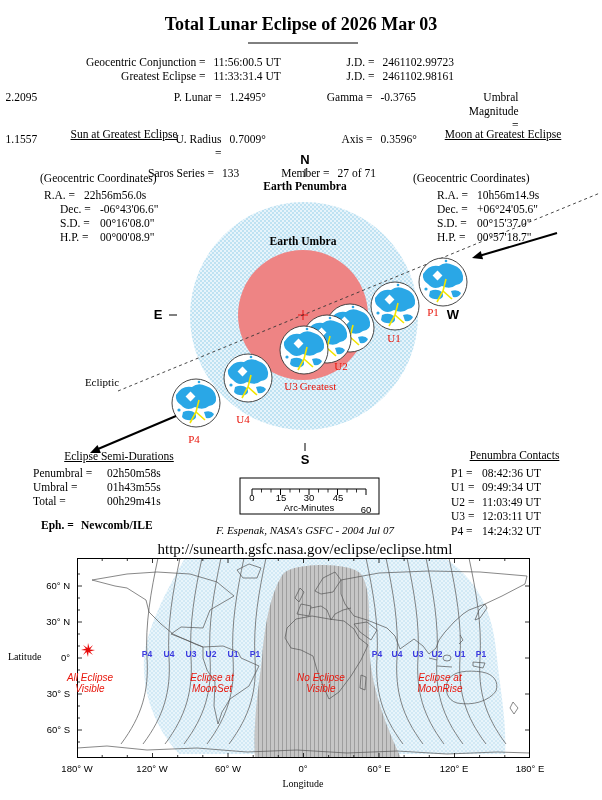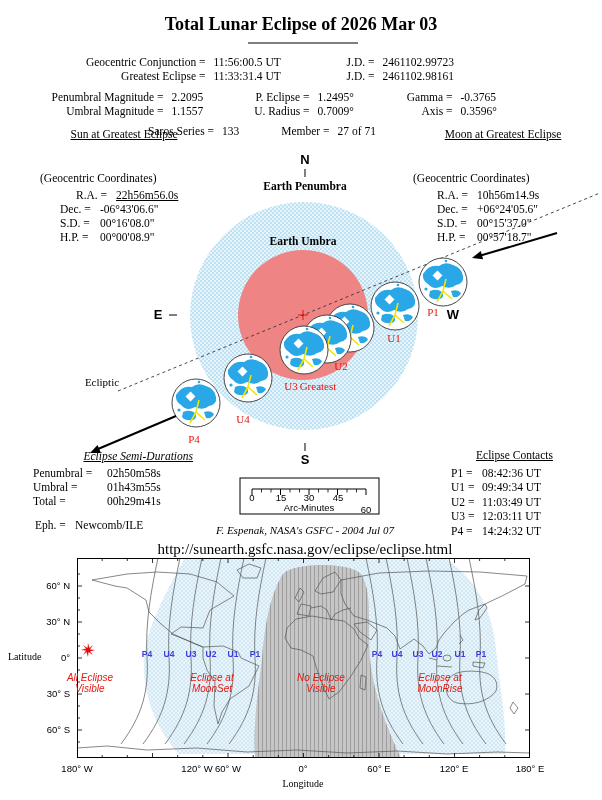--- a/index.html
+++ b/index.html
@@ -102,23 +102,22 @@
     <span>11:56:00.5 UT</span>
     <span class="r">J.D. =</span>
     <span>2461102.99723</span>
     <span class="r">Greatest Eclipse =</span>
     <span>11:33:31.4 UT</span>
     <span class="r">J.D. =</span>
     <span>2461102.98161</span>
   </div>
   <div style="height:7px;"></div>
   <div class="hgrid g2">
-    <span class="r">Penumbral Magnitude =</span>
     <span>2.2095</span>
-    <span class="r">P. Eclipse =</span>
+    <span class="r">P. Lunar =</span>
     <span>1.2495°</span>
     <span class="r">Gamma =</span>
     <span>-0.3765</span>
     <span class="r">Umbral Magnitude =</span>
     <span>1.1557</span>
     <span class="r">U. Radius =</span>
     <span>0.7009°</span>
     <span class="r">Axis =</span>
     <span>0.3596°</span>
   </div>
@@ -128,21 +127,21 @@
     <span class="sp"></span>
     <span>Member =</span>
     <span>27 of 71</span>
   </div>
 </div>
 
 <div class="abs blk" style="left:40px;top:127px;width:168px;">
   <div class="bt">Sun at Greatest Eclipse</div>
   <div class="bs">(Geocentric Coordinates)</div>
   <div style="height:3px;"></div>
-  <div class="crow" style="margin-left:36px;text-decoration:underline;"><span class="ck">R.A. =</span><span>22h56m56.0s</span></div>
+  <div class="crow" style="margin-left:4px;"><span class="ck">R.A. =</span><span>22h56m56.0s</span></div>
   <div class="crow" style="margin-left:20px;"><span class="ck">Dec. =</span><span>-06°43'06.6"</span></div>
   <div class="crow" style="margin-left:20px;"><span class="ck">S.D. =</span><span>00°16'08.0"</span></div>
   <div class="crow" style="margin-left:20px;"><span class="ck">H.P. =</span><span>00°00'08.9"</span></div>
 </div>
 
 <div class="abs blk" style="left:413px;top:127px;width:180px;">
   <div class="bt">Moon at Greatest Eclipse</div>
   <div class="bs">(Geocentric Coordinates)</div>
   <div style="height:3px;"></div>
   <div class="crow" style="margin-left:24px;"><span class="ck">R.A. =</span><span>10h56m14.9s</span></div>
@@ -161,31 +160,31 @@
 
 <div class="abs ctr redlab" style="left:433px;top:306px;">P1</div>
 <div class="abs ctr redlab" style="left:394px;top:332px;">U1</div>
 <div class="abs ctr redlab" style="left:341px;top:360px;">U2</div>
 <div class="abs ctr redlab" style="left:318px;top:380px;">Greatest</div>
 <div class="abs ctr redlab" style="left:291px;top:380px;background:#fff0;">U3</div>
 <div class="abs ctr redlab" style="left:243px;top:413px;">U4</div>
 <div class="abs ctr redlab" style="left:194px;top:433px;">P4</div>
 
 <div class="abs blk" style="left:33px;top:449px;width:160px;">
-  <div class="bt" style="text-align:right;margin-left:12px;font-style:italic;">Eclipse Semi-Durations</div>
+  <div class="bt" style="text-align:center;margin-left:12px;">Eclipse Semi-Durations</div>
   <div style="height:3px;"></div>
   <div class="crow"><span class="dk">Penumbral =</span><span>02h50m58s</span></div>
   <div class="crow"><span class="dk">Umbral =</span><span>01h43m55s</span></div>
   <div class="crow"><span class="dk">Total =</span><span>00h29m41s</span></div>
   <div style="height:10px;"></div>
-  <div class="crow" style="margin-left:2px;"><span class="ek">Eph. =</span><span>Newcomb/ILE</span></div>
+  <div class="crow" style="margin-left:8px;font-weight:bold;"><span class="ek">Eph. =</span><span>Newcomb/ILE</span></div>
 </div>
 
 <div class="abs blk" style="left:437px;top:448px;width:155px;line-height:14.5px;">
-  <div class="bt">Eclipse Contacts</div>
+  <div class="bt">Penumbra Contacts</div>
   <div style="height:3px;"></div>
   <div class="crow" style="margin-left:14px;"><span class="kk">P1 =</span><span>08:42:36 UT</span></div>
   <div class="crow" style="margin-left:14px;"><span class="kk">U1 =</span><span>09:49:34 UT</span></div>
   <div class="crow" style="margin-left:14px;"><span class="kk">U2 =</span><span>11:03:49 UT</span></div>
   <div class="crow" style="margin-left:14px;"><span class="kk">U3 =</span><span>12:03:11 UT</span></div>
   <div class="crow" style="margin-left:14px;"><span class="kk">P4 =</span><span>14:24:32 UT</span></div>
 </div>
 
 <div class="abs ctr scnum" style="left:252px;top:492px;">0</div>
 <div class="abs ctr scnum" style="left:281px;top:492px;">15</div>
@@ -262,21 +261,21 @@
 </svg>
 
 <div class="abs axisword" style="left:8px;top:651px;">Latitude</div>
 <div class="abs maplat" style="left:28px;top:580px;text-align:right;">60° N</div>
 <div class="abs maplat" style="left:28px;top:616px;">30° N</div>
 <div class="abs maplat" style="left:28px;top:652px;">0°</div>
 <div class="abs maplat" style="left:28px;top:688px;">30° S</div>
 <div class="abs maplat" style="left:28px;top:724px;">60° S</div>
 
 <div class="abs ctr maplon" style="left:77px;top:763px;">180° W</div>
-<div class="abs ctr maplon" style="left:152px;top:763px;margin-left:45px;">120° W</div>
+<div class="abs ctr maplon" style="left:152px;top:763px;">120° W</div>
 <div class="abs ctr maplon" style="left:228px;top:763px;">60° W</div>
 <div class="abs ctr maplon" style="left:303px;top:763px;">0°</div>
 <div class="abs ctr maplon" style="left:379px;top:763px;">60° E</div>
 <div class="abs ctr maplon" style="left:454px;top:763px;">120° E</div>
 <div class="abs ctr maplon" style="left:530px;top:763px;">180° E</div>
 <div class="abs ctr axisword" style="left:303px;top:778px;">Longitude</div>
 
 <div class="abs ctr bluelab" style="left:147px;top:649px;">P4</div>
 <div class="abs ctr bluelab" style="left:169px;top:649px;">U4</div>
 <div class="abs ctr bluelab" style="left:191px;top:649px;">U3</div>

